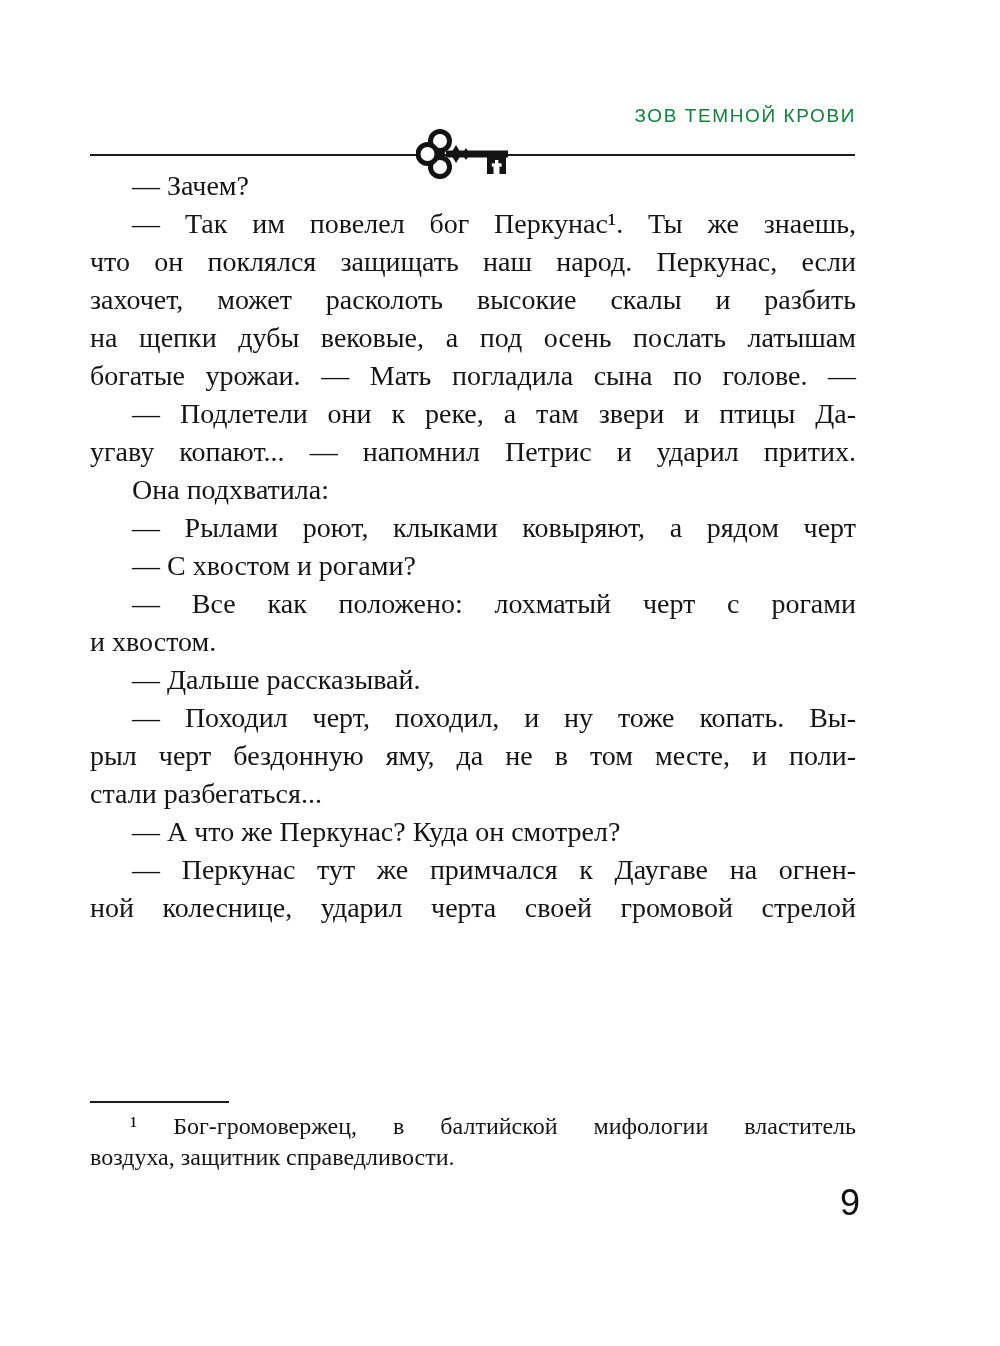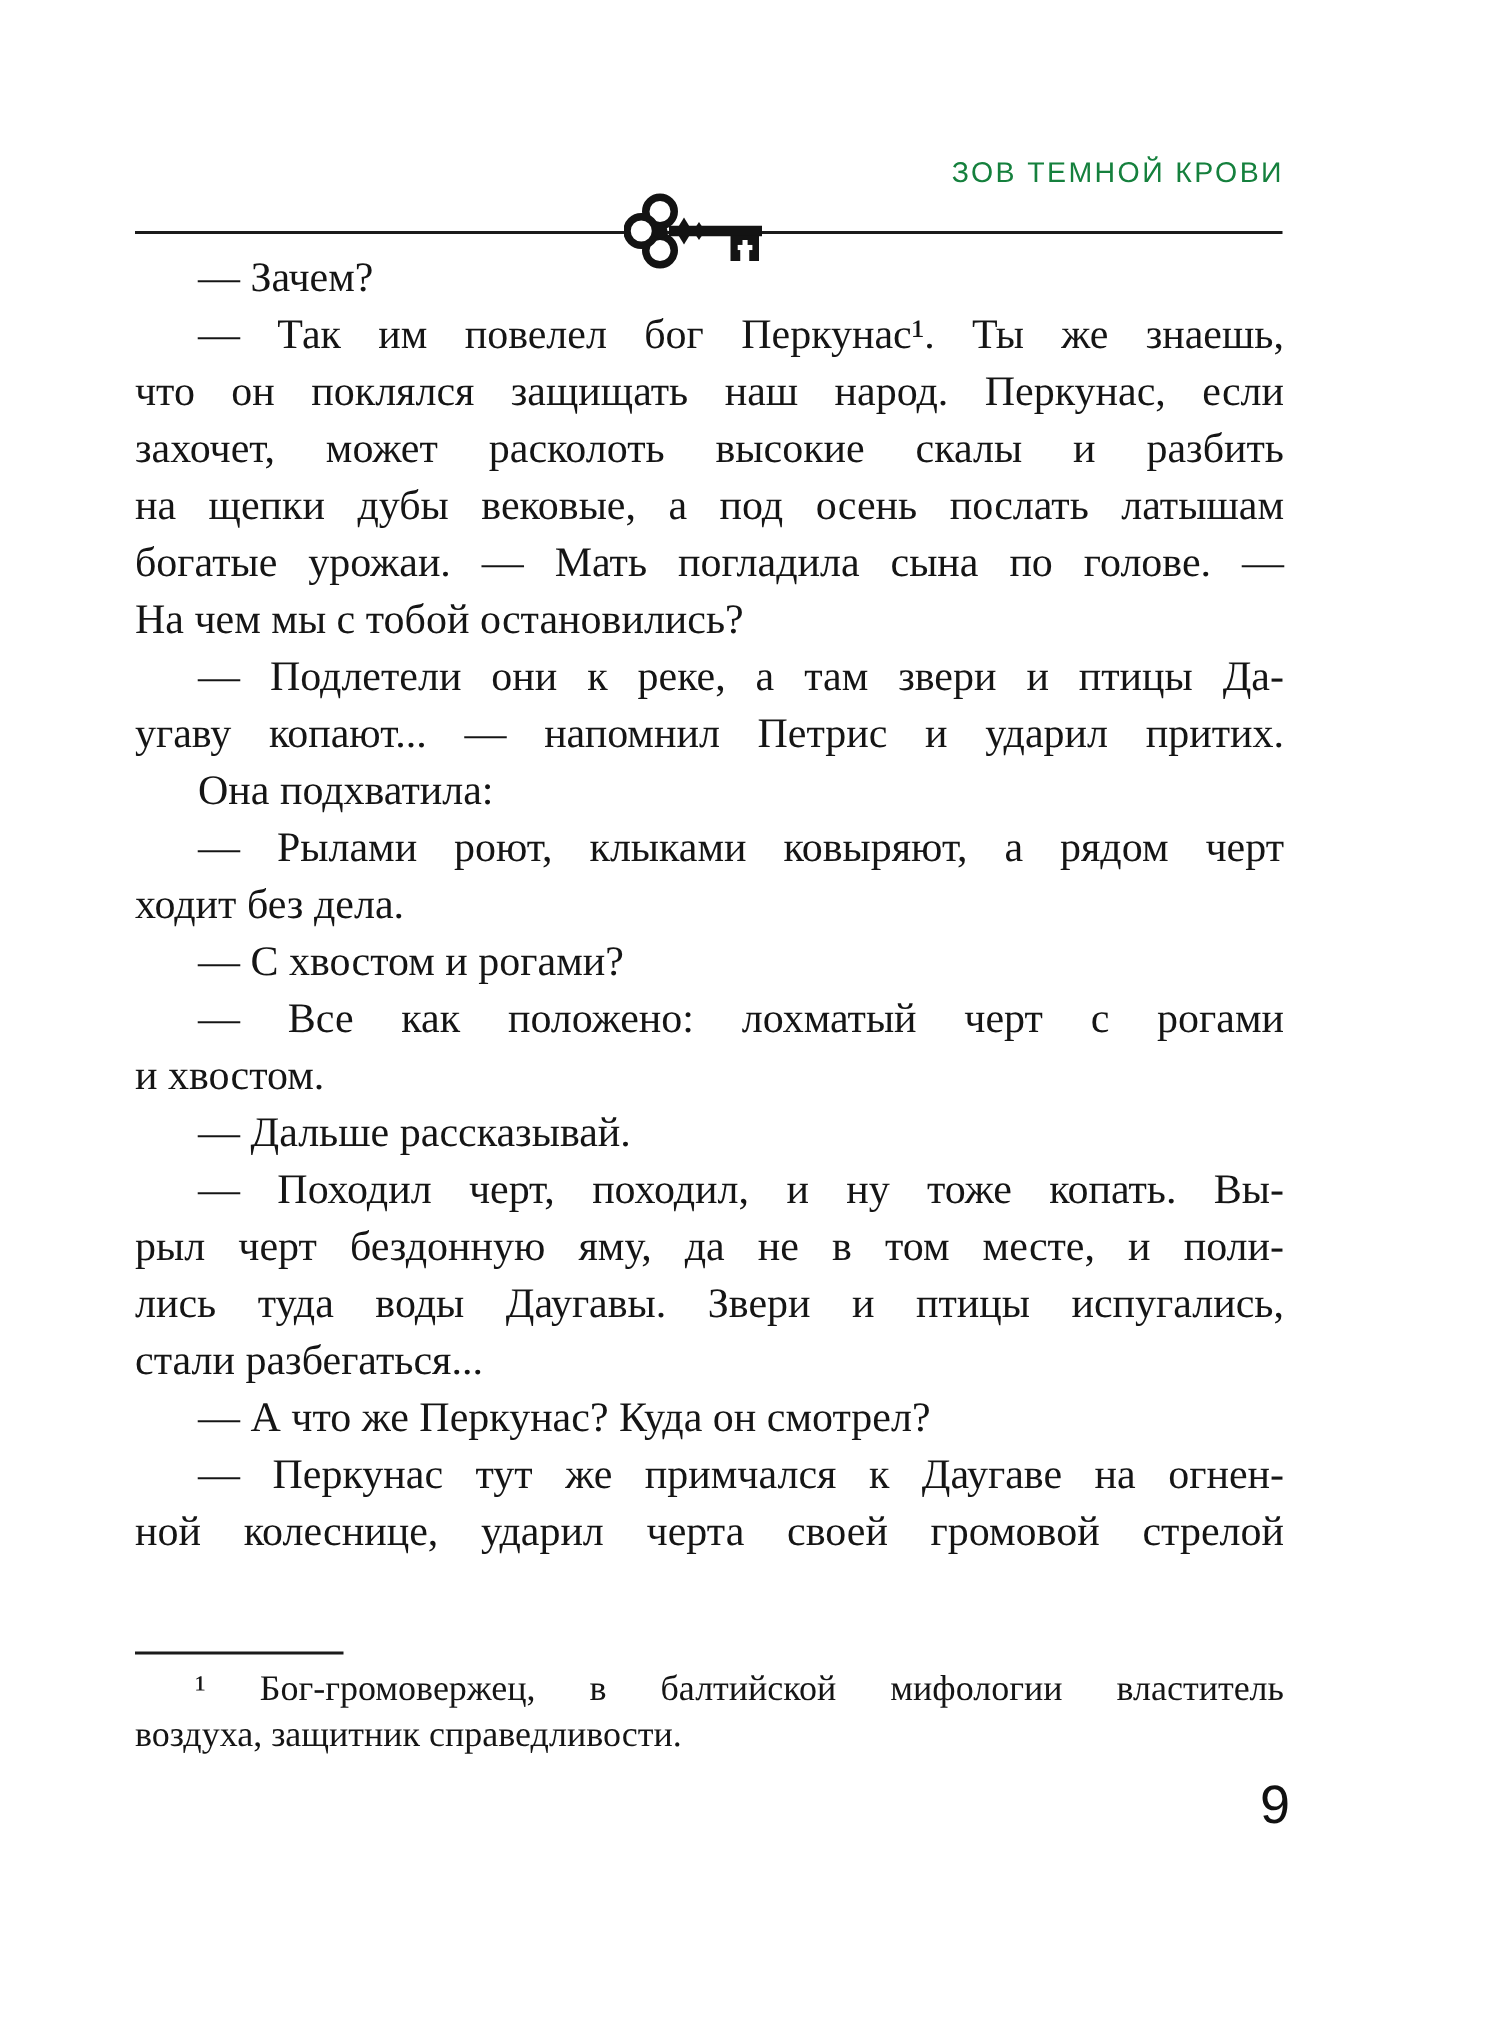--- a/index.html
+++ b/index.html
@@ -108,47 +108,44 @@
   <div class="body-text">
       <div class="para">
         <div class="line first last">— Зачем?</div>
       </div>
       <div class="para">
         <div class="line first">— Так им повелел бог Перкунас¹. Ты же знаешь,</div>
         <div class="line">что он поклялся защищать наш народ. Перкунас, если</div>
         <div class="line">захочет, может расколоть высокие скалы и разбить</div>
         <div class="line">на щепки дубы вековые, а под осень послать латышам</div>
         <div class="line">богатые урожаи. — Мать погладила сына по голове. —</div>
-        <div class="line last">На чем мы с тобой остановились?</div>
       </div>
       <div class="para full-last">
         <div class="line first">— Подлетели они к реке, а там звери и птицы Да-</div>
         <div class="line last">угаву копают... — напомнил Петрис и ударил притих.</div>
       </div>
       <div class="para">
         <div class="line first last">Она подхватила:</div>
       </div>
       <div class="para">
         <div class="line first">— Рылами роют, клыками ковыряют, а рядом черт</div>
-        <div class="line last">ходит без дела.</div>
       </div>
       <div class="para">
         <div class="line first last">— С хвостом и рогами?</div>
       </div>
       <div class="para">
         <div class="line first">— Все как положено: лохматый черт с рогами</div>
         <div class="line last">и хвостом.</div>
       </div>
       <div class="para">
         <div class="line first last">— Дальше рассказывай.</div>
       </div>
       <div class="para">
         <div class="line first">— Походил черт, походил, и ну тоже копать. Вы-</div>
         <div class="line">рыл черт бездонную яму, да не в том месте, и поли-</div>
-        <div class="line">лись туда воды Даугавы. Звери и птицы испугались,</div>
         <div class="line last">стали разбегаться...</div>
       </div>
       <div class="para">
         <div class="line first last">— А что же Перкунас? Куда он смотрел?</div>
       </div>
       <div class="para full-last">
         <div class="line first">— Перкунас тут же примчался к Даугаве на огнен-</div>
         <div class="line last">ной колеснице, ударил черта своей громовой стрелой</div>
       </div>
     </div>

